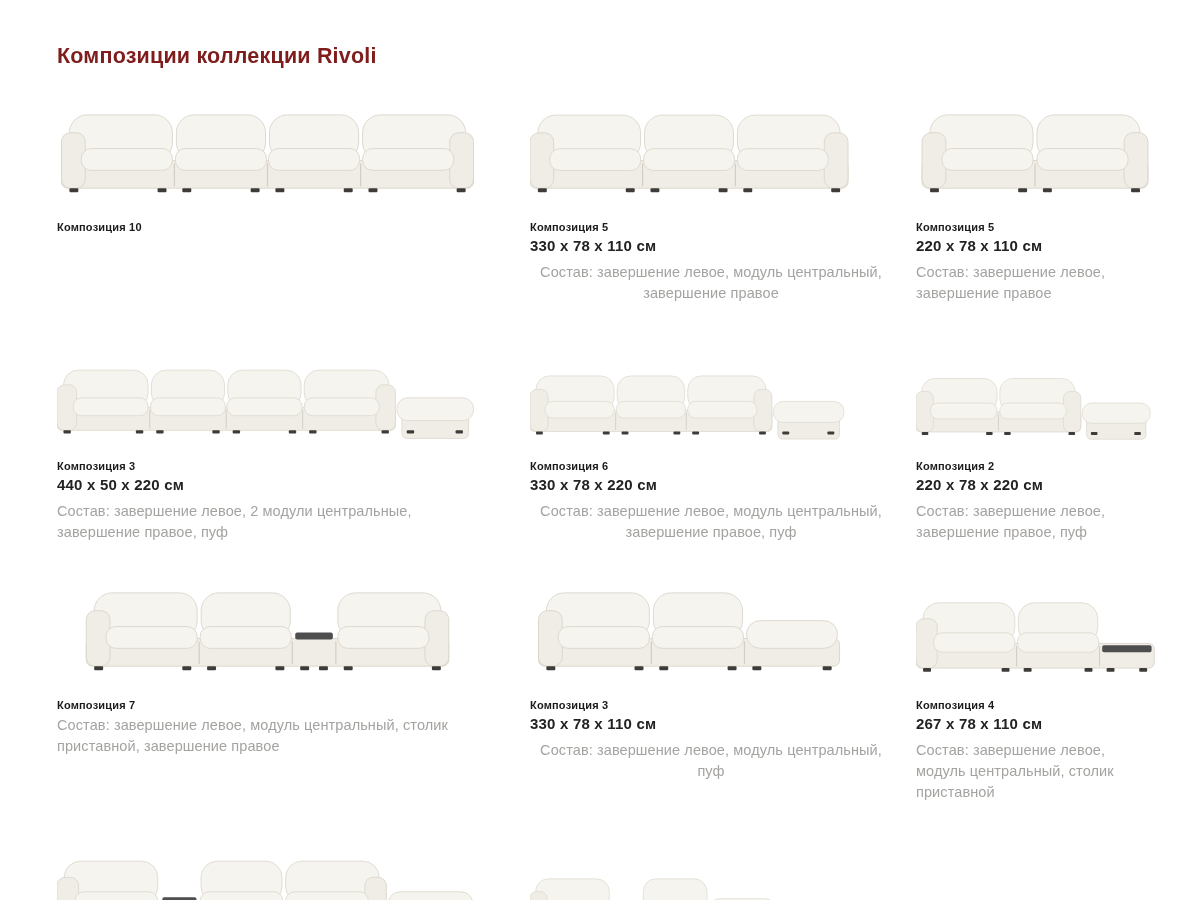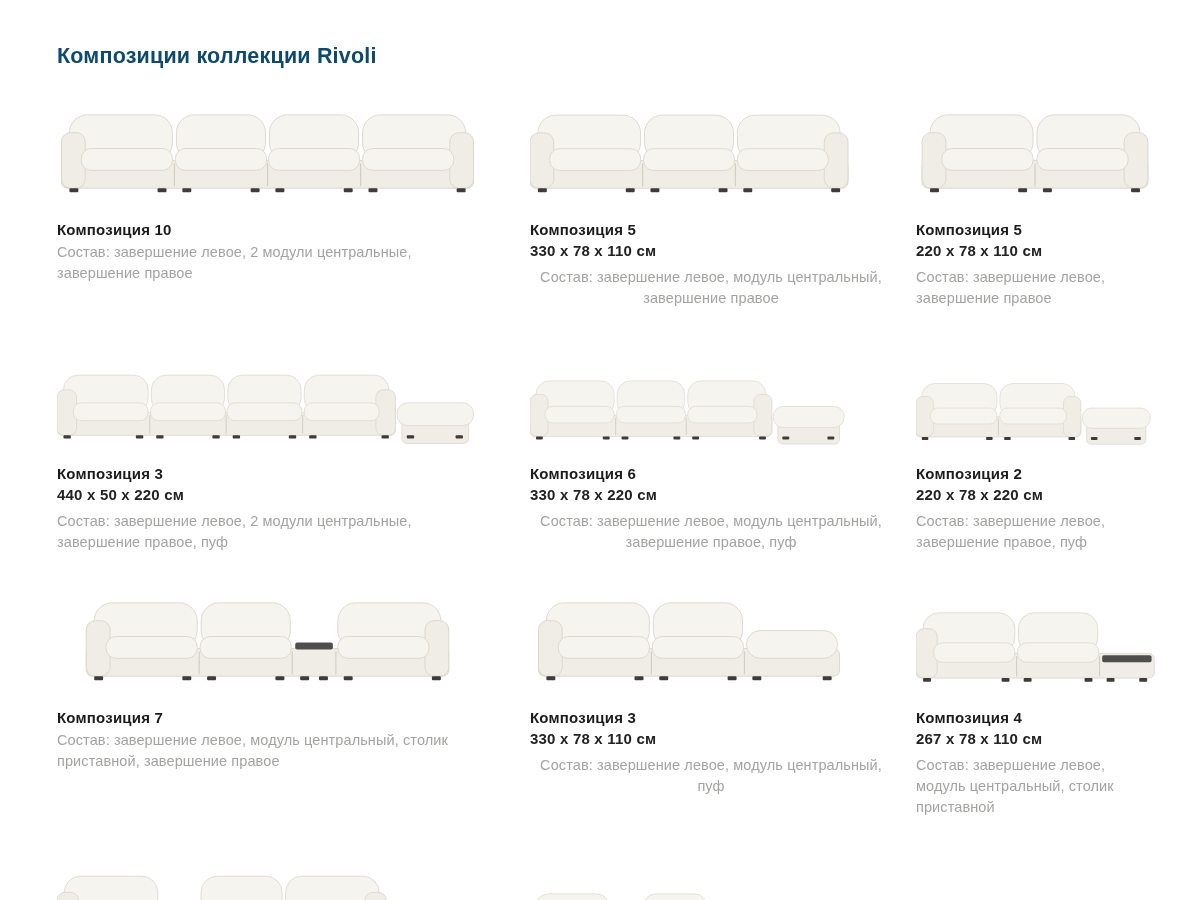--- a/index.html
+++ b/index.html
@@ -7,39 +7,39 @@
     width: 1200px; height: 900px;
     background: #ffffff;
     font-family: "Liberation Sans", "DejaVu Sans", sans-serif;
     overflow: hidden;
   }
   h1 {
     margin: 44px 8px 34px 57px;
     font-size: 21.5px;
     font-weight: 700;
     letter-spacing: 0.2px;
-    color: #0c4a6e;
+    color: #7f1d1d;
   }
   .grid {
     display: grid;
     grid-template-columns: 473px 386px 300px;
     padding-left: 57px;
   }
   .card { margin-bottom: 38px; }
   .img {
     height: 103px;
     margin-bottom: 15px;
     display: flex;
     align-items: flex-end;
   }
   .grid > .card:nth-child(3n+1) .img { padding-right: 50px; }
   .grid > .card:nth-child(3n+2) .img { padding-right: 66px; }
   .grid > .card:nth-child(3n)   .img { padding-right: 60px; }
   .card .title {
-    font-size: 15px;
+    font-size: 11px;
     font-weight: 700;
     color: #1b1b1b;
     letter-spacing: 0.2px;
     margin-bottom: 4px;
   }
   .card .dims {
     font-size: 15px;
     font-weight: 600;
     color: #222222;
     letter-spacing: 0.2px;
@@ -85,21 +85,20 @@
           <rect x="97" y="86" width="9" height="4" rx="1" fill="#3e3b38"></rect>
           <rect x="122" y="86" width="9" height="4" rx="1" fill="#3e3b38"></rect>
           <rect x="191" y="86" width="9" height="4" rx="1" fill="#3e3b38"></rect>
           <rect x="216" y="86" width="9" height="4" rx="1" fill="#3e3b38"></rect>
           <rect x="285" y="86" width="9" height="4" rx="1" fill="#3e3b38"></rect>
           <rect x="310" y="86" width="9" height="4" rx="1" fill="#3e3b38"></rect>
           <rect x="399" y="86" width="9" height="4" rx="1" fill="#3e3b38"></rect>
         </svg>
       </div>
     <div class="title">Композиция 10</div>
-    <div class="desc">Состав: завершение левое, 2 модули центральные, завершение правое</div>
   </div>
 
   <div class="card">
     <div class="img">
         <svg xmlns="http://www.w3.org/2000/svg" viewBox="0 0 324 104" preserveAspectRatio="xMidYMax meet" style="width:100%;height:100%;display:block">
           <rect x="8" y="12" width="104" height="46" rx="18" fill="#f6f4ee" stroke="#ddd9cf" stroke-width="1"></rect>
           <rect x="116" y="12" width="90" height="46" rx="18" fill="#f6f4ee" stroke="#ddd9cf" stroke-width="1"></rect>
           <rect x="210" y="12" width="104" height="46" rx="18" fill="#f6f4ee" stroke="#ddd9cf" stroke-width="1"></rect>
           <rect x="0" y="58" width="322" height="28" rx="6" fill="#f0ede6" stroke="#dbd7cd" stroke-width="1"></rect>
           <line x1="114" x2="114" y1="61" y2="84" stroke="#d2cec4" stroke-width="1.2"></line>

